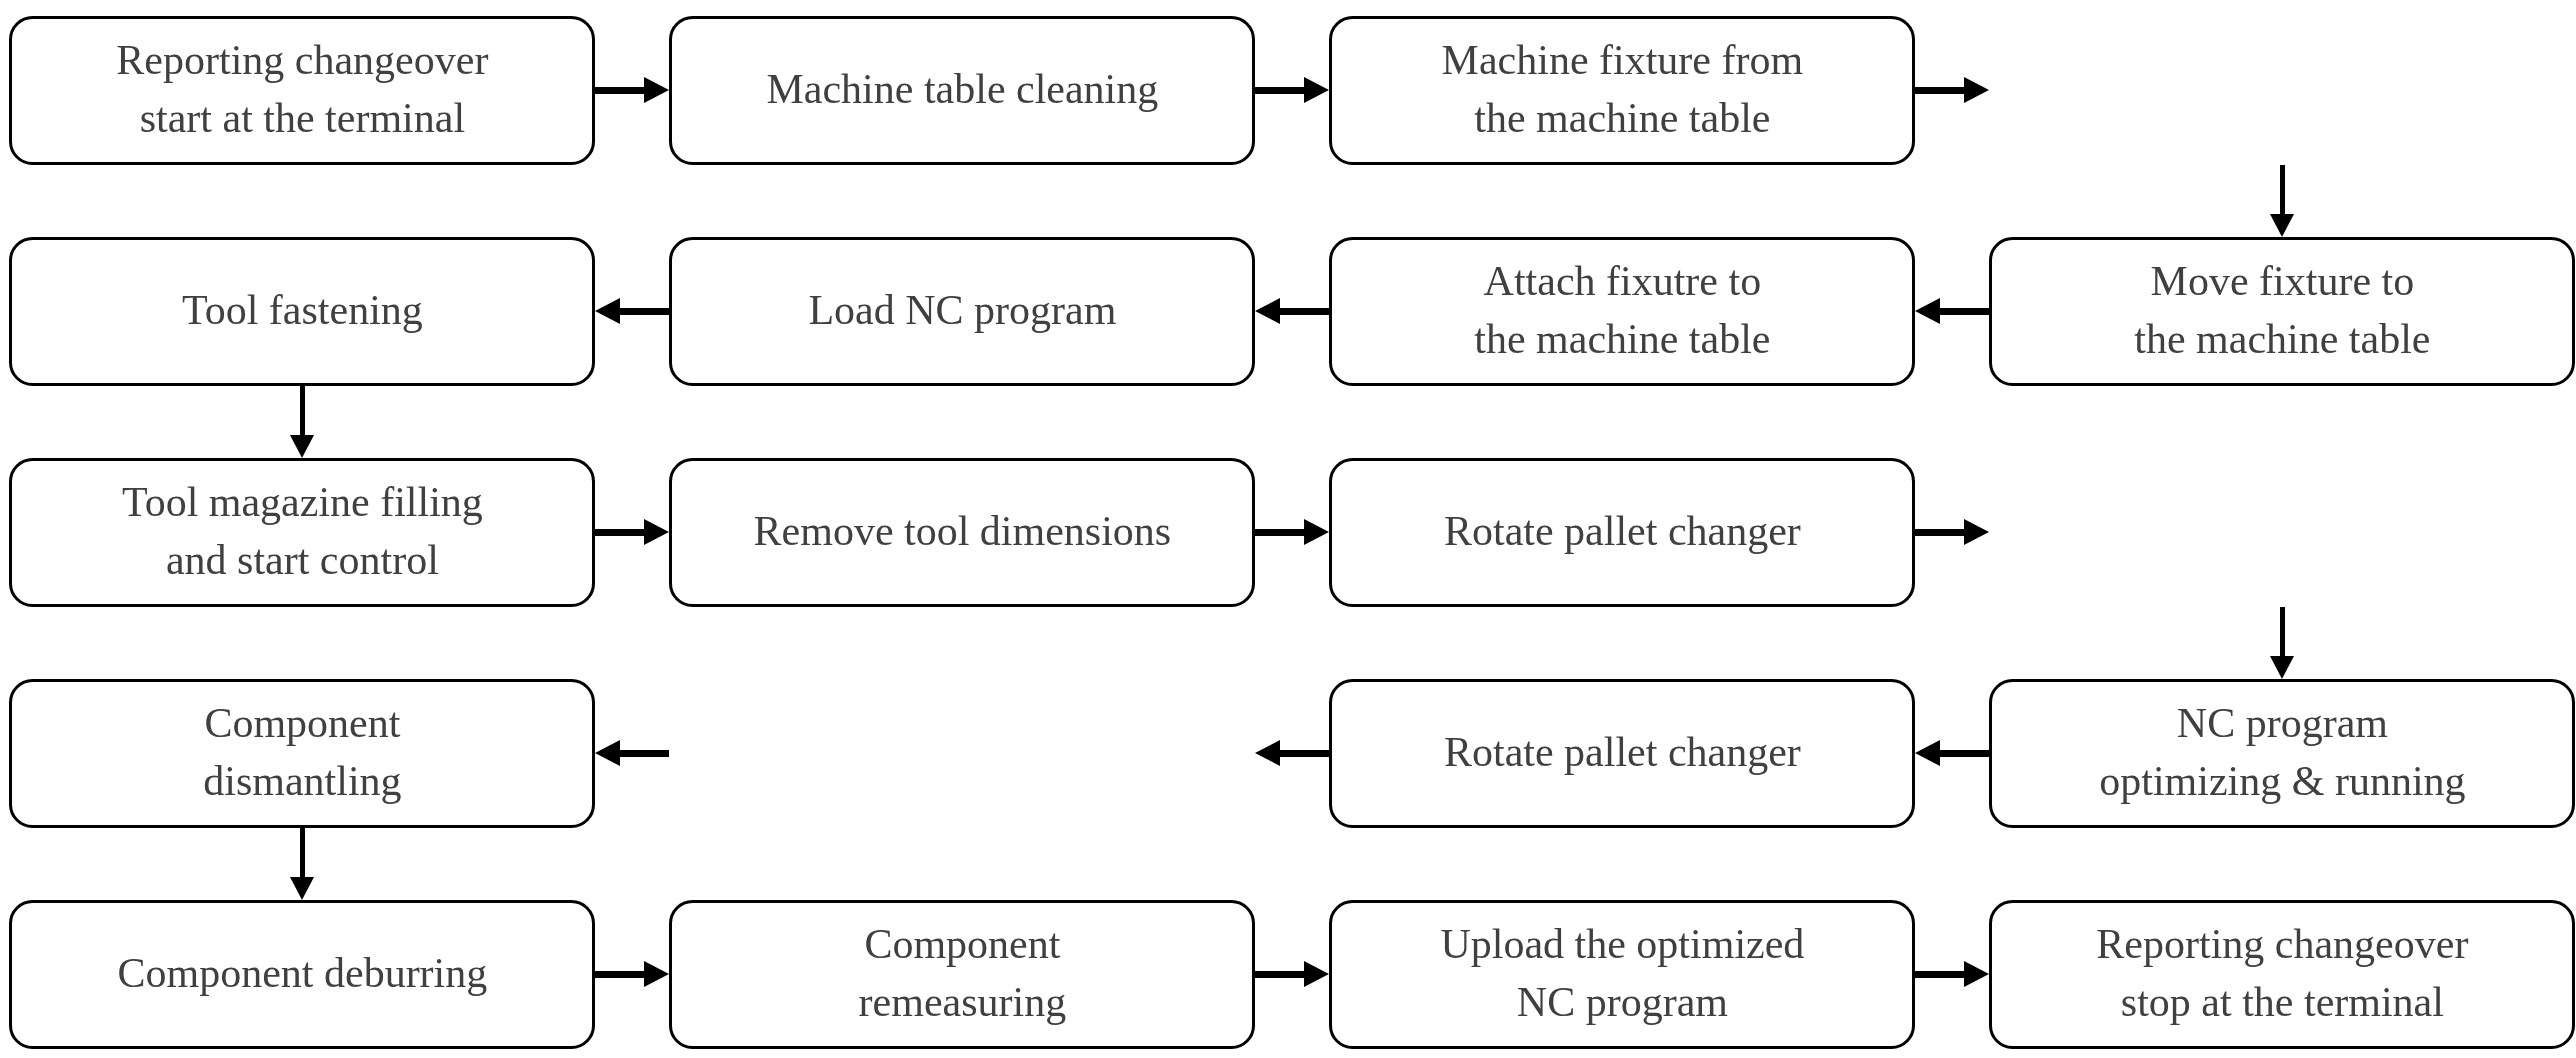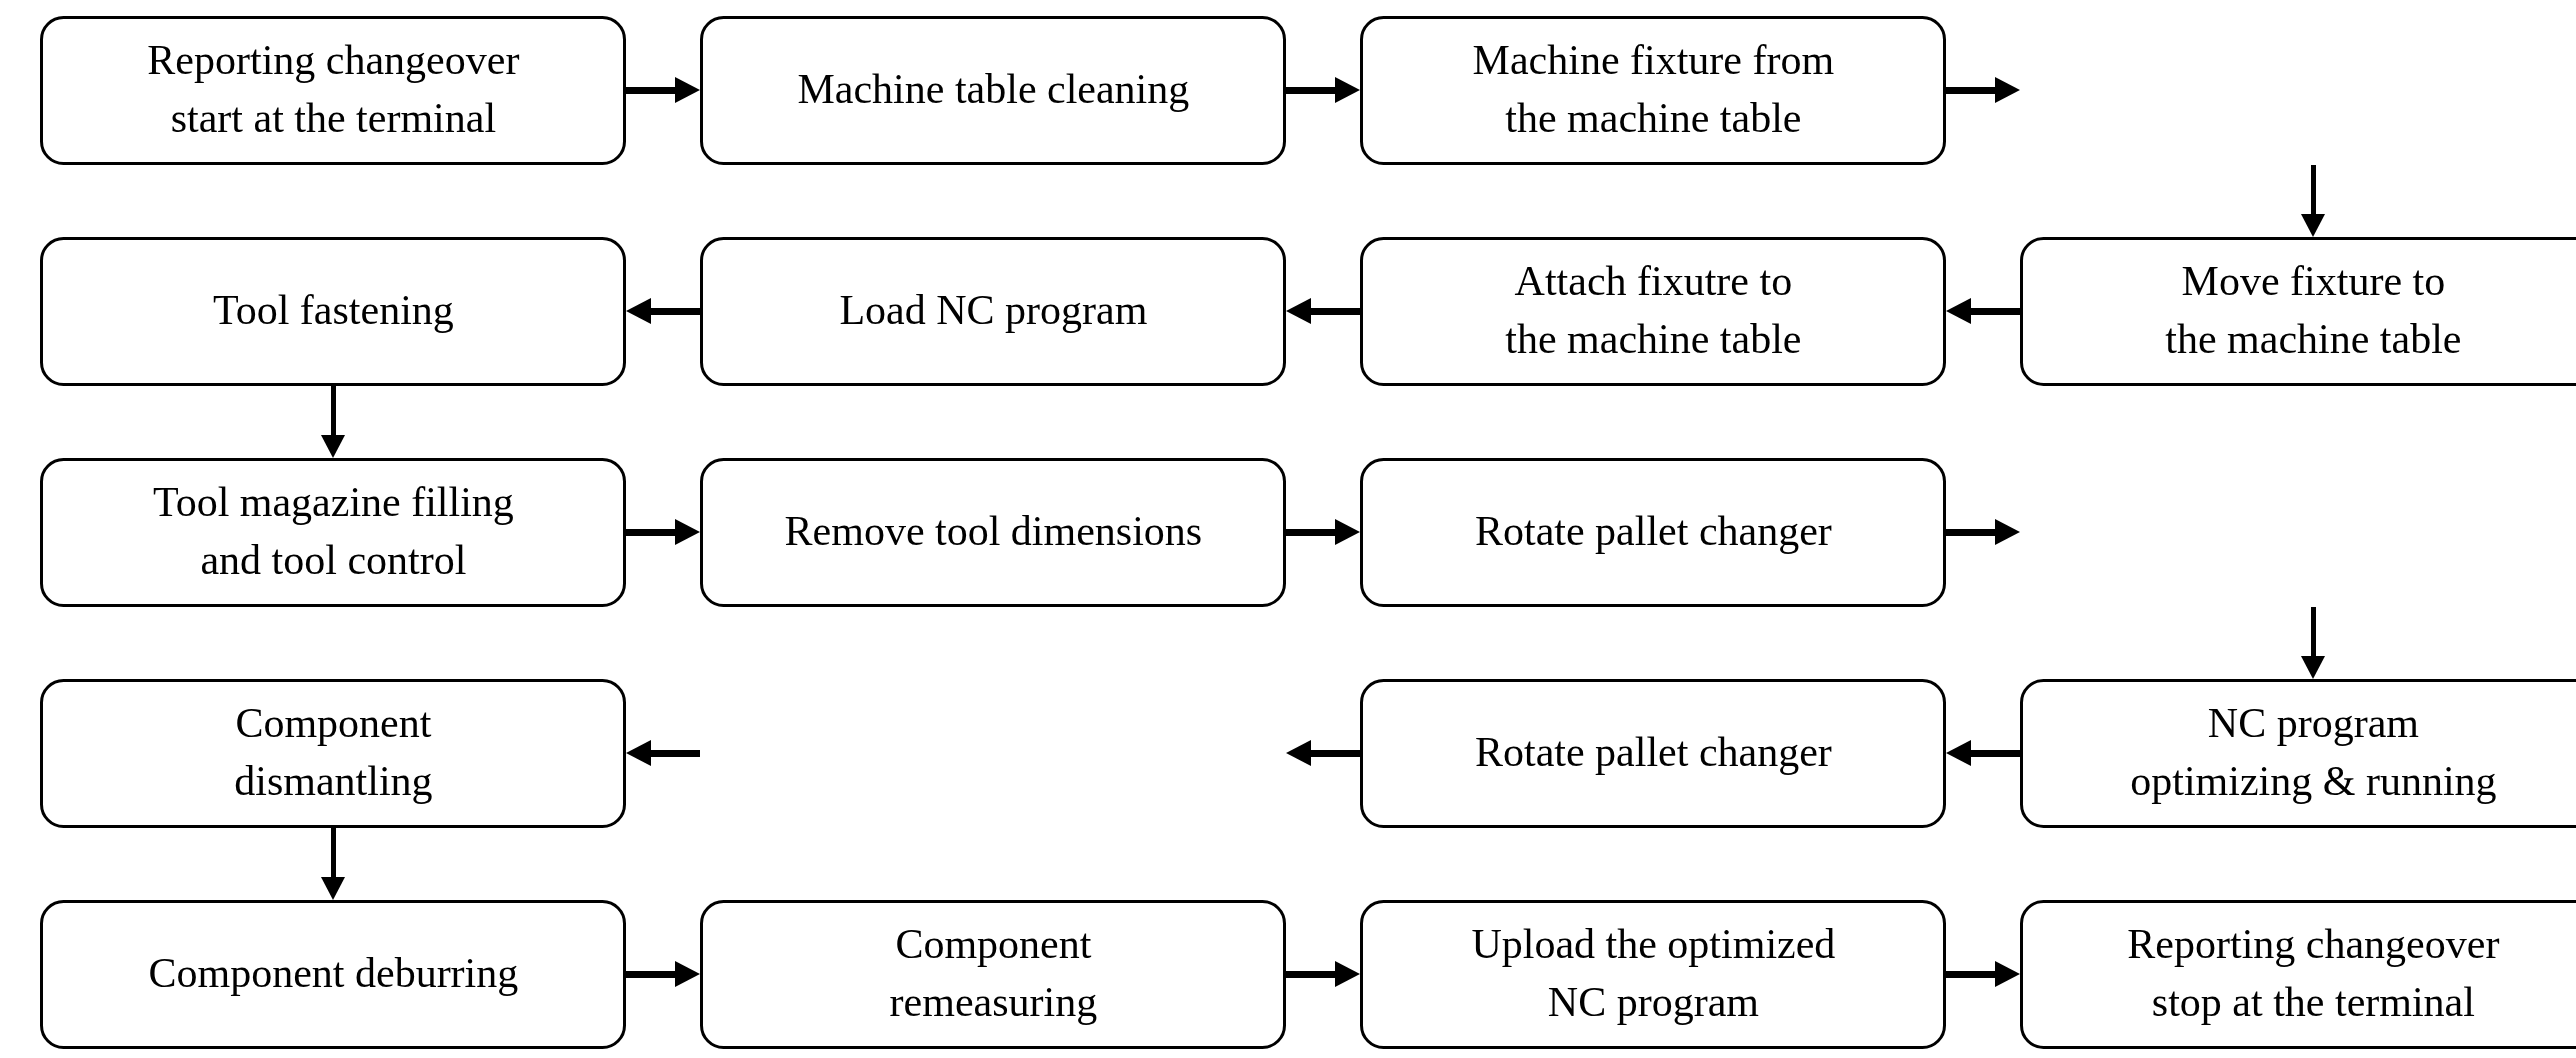--- a/index.html
+++ b/index.html
@@ -14,22 +14,21 @@
   }
   .diagram {
     box-sizing: border-box;
     width: 2435px;
     height: 1058px;
     padding: 15.7px 3.1px 7.8px 9.4px;
     display: grid;
     grid-template-columns: 586px 74px 586px 74px 586px 74px 586px;
     grid-template-rows: 149px 72px 149px 72px 149px 72px 149px 72px 149px;
     font-family: "Liberation Serif", "DejaVu Serif", serif;
-    color: #000000;
-    margin-left: 31px;
+    color: #404040;
   }
   .box {
     box-sizing: border-box;
     border: 3.1px solid #000000;
     border-radius: 23.5px;
     background: #ffffff;
     display: flex;
     align-items: center;
     justify-content: center;
     text-align: center;
@@ -141,21 +140,21 @@
 the machine table</span>
   </div>
 
   <div class="varrow" style="grid-area:4/1">
     <div class="vshaft"></div>
     <div class="head-down"></div>
   </div>
 
   <div class="box" style="grid-area:5/1">
     <span class="box-label">Tool magazine filling
-and tool control</span>
+and start control</span>
   </div>
   <div class="harrow" style="grid-area:5/2">
     <div class="shaft"></div>
     <div class="head-right"></div>
   </div>
   <div class="box" style="grid-area:5/3">
     <span class="box-label">Remove tool dimensions</span>
   </div>
   <div class="harrow" style="grid-area:5/4">
     <div class="shaft"></div>

